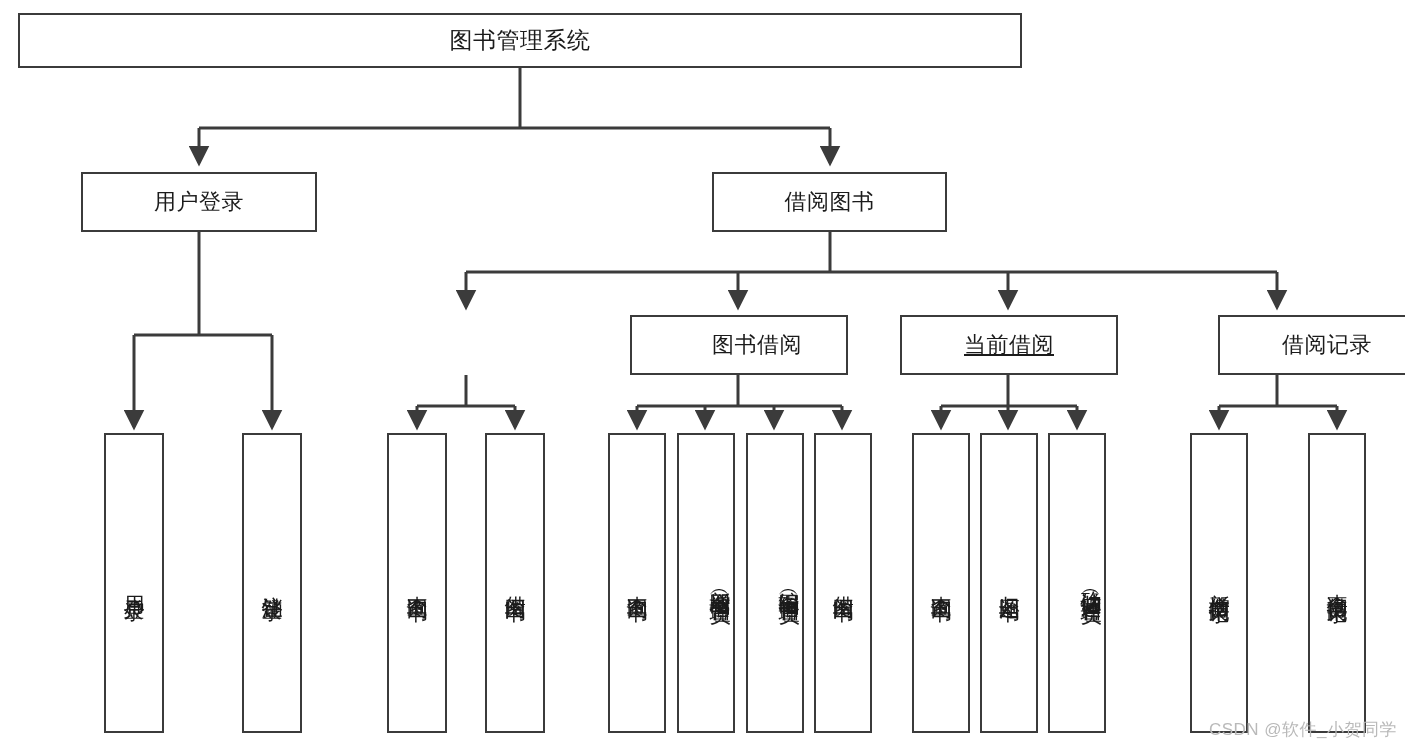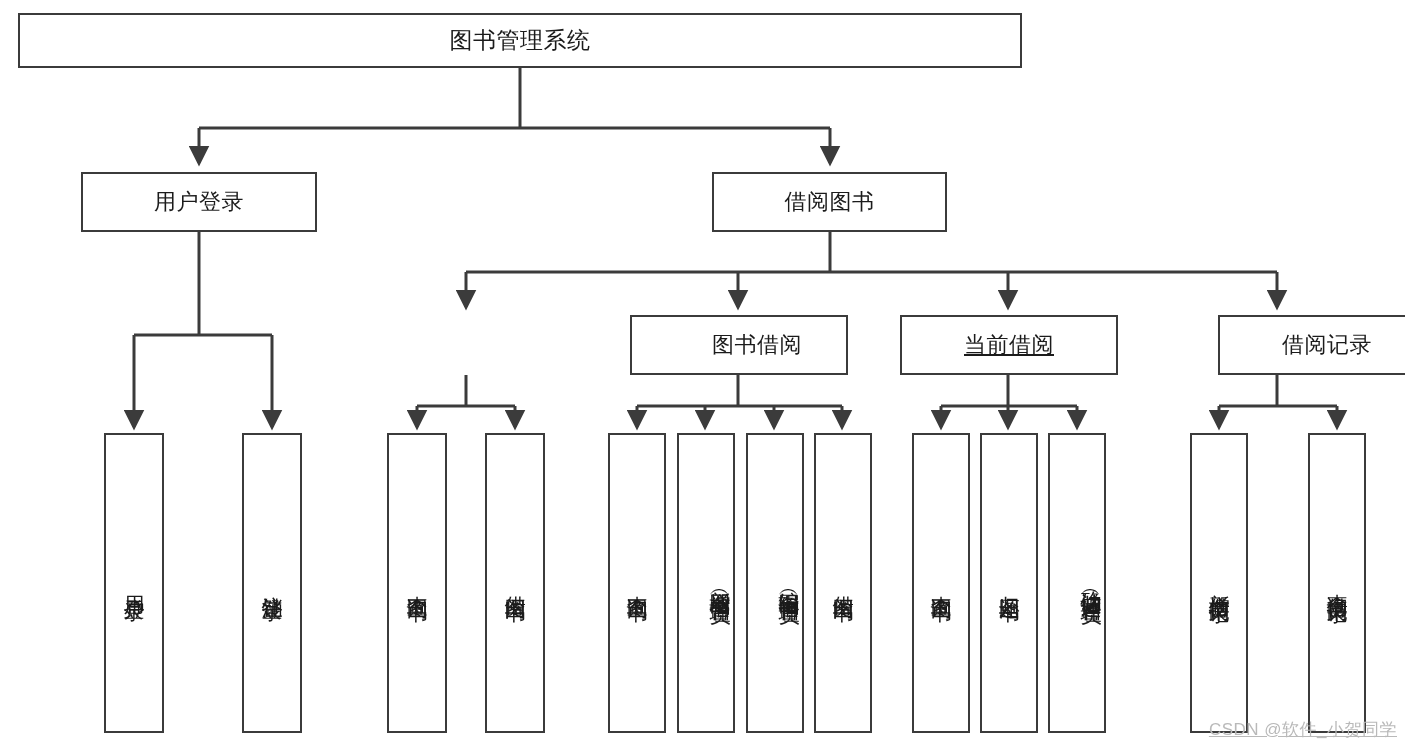--- a/index.html
+++ b/index.html
@@ -61,21 +61,20 @@
   }
   .watermark {
     position: absolute;
     right: 8px;
     bottom: 6px;
     font-size: 17px;
     color: #b9b9b9;
     letter-spacing: 0.5px;
     z-index: 3;
     white-space: nowrap;
-    text-decoration: underline;
   }
 </style>
 </head>
 <body>
 
 <div id="diagram">
 
   <svg id="edges" viewBox="0 0 1405 747" width="1405" height="747">
     <defs>
       <marker id="arrow" viewBox="0 0 12 12" refX="10" refY="6" markerWidth="7" markerHeight="7" orient="auto-start-reverse">

